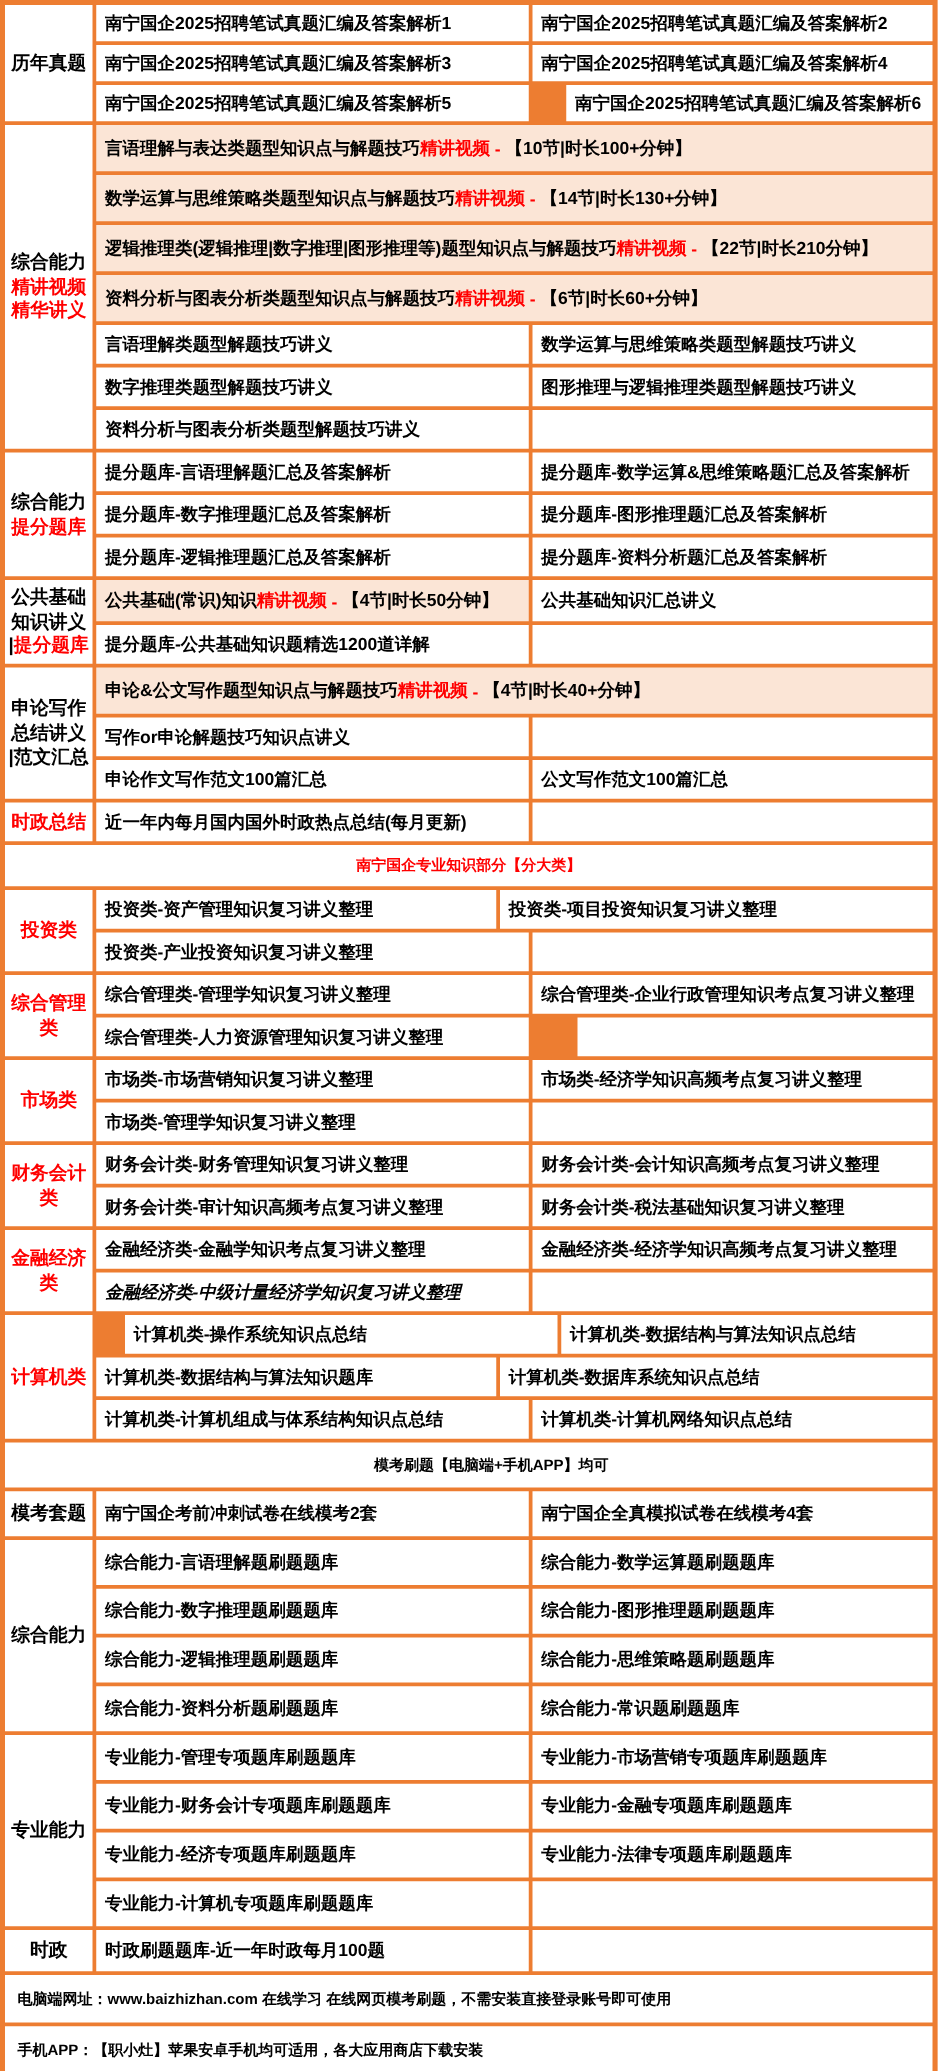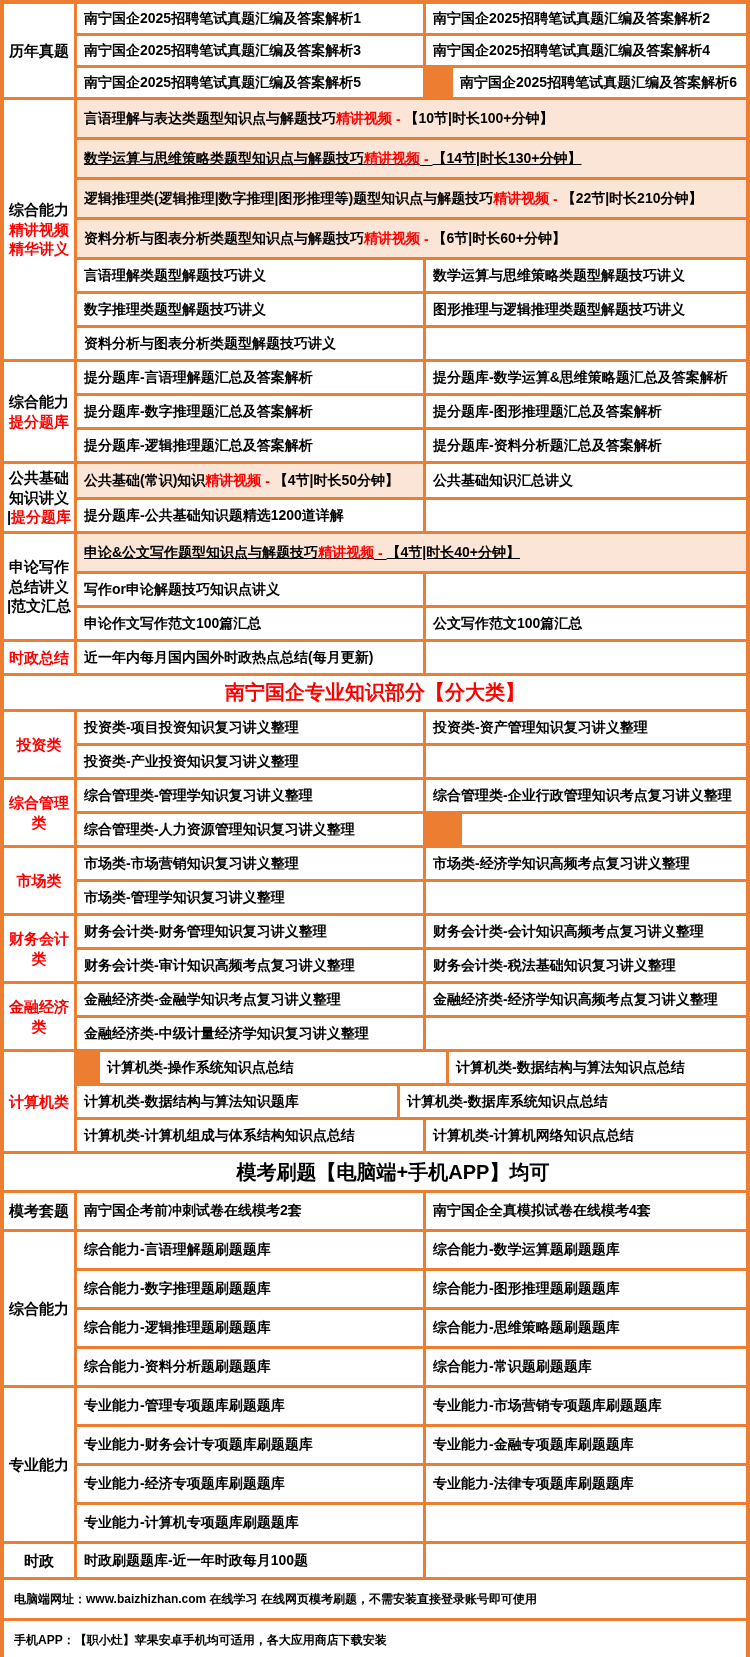--- a/index.html
+++ b/index.html
@@ -16,21 +16,21 @@
        line-height:1.32;text-align:center;}
   .rows{flex:1;display:flex;flex-direction:column;gap:3px;min-width:0;}
   .row{display:flex;gap:3px;flex:1 0 auto;}
   .cell{background:var(--bg);display:flex;align-items:center;padding:2px 7px;
        font-size:14px;font-weight:600;min-width:0;flex:1;box-sizing:border-box;
        white-space:nowrap;overflow:hidden;}
   .cell-a{flex:0 0 346px;}
   .hl{background:var(--hl);}
   .red{color:var(--red);}
   .banner-row{background:var(--bg);display:flex;align-items:center;justify-content:center;
-       font-weight:700;font-size:20px;flex:1 0 auto;}
+       font-weight:700;font-size:12px;flex:1 0 auto;}
   .footer-row{background:var(--bg);display:flex;align-items:center;font-weight:700;
        font-size:12px;padding:0 10px;flex:1 0 auto;}
   .cell span,.banner-row span,.footer-row span,.label-line span{white-space:pre;}
 </style>
 </head>
 <body>
 
 <div id="table-root">
     <div class="section">
       <div class="label-cell">
@@ -71,21 +71,21 @@
       </div>
       <div class="rows">
         <div class="row" style="min-height: 37px;">
           <div class="cell hl">
             <span>言语理解与表达类题型知识点与解题技巧</span>
             <span class="red">精讲视频</span>
             <span class="red"> - </span>
             <span>【10节|时长100+分钟】</span>
           </div>
         </div>
-        <div class="row" style="min-height: 37px; text-decoration: underline;">
+        <div class="row" style="min-height: 37px;">
           <div class="cell hl">
             <span>数学运算与思维策略类题型知识点与解题技巧</span>
             <span class="red">精讲视频</span>
             <span class="red"> - </span>
             <span>【14节|时长130+分钟】</span>
           </div>
         </div>
         <div class="row" style="min-height: 37px;">
           <div class="cell hl">
             <span>逻辑推理类(逻辑推理|数字推理|图形推理等)题型知识点与解题技巧</span>
@@ -188,21 +188,21 @@
         </div>
       </div>
     </div>
     <div class="section">
       <div class="label-cell">
         <div class="label-line"><span>申论写作</span></div>
         <div class="label-line"><span>总结讲义</span></div>
         <div class="label-line"><span>|范文汇总</span></div>
       </div>
       <div class="rows">
-        <div class="row" style="min-height: 37px; text-decoration: underline;">
+        <div class="row" style="min-height: 37px;">
           <div class="cell hl">
             <span>申论&amp;公文写作题型知识点与解题技巧</span>
             <span class="red">精讲视频</span>
             <span class="red"> - </span>
             <span>【4节|时长40+分钟】</span>
           </div>
         </div>
         <div class="row" style="min-height: 31px;">
           <div class="cell cell-a">
             <span>写作or申论解题技巧知识点讲义</span>
@@ -238,25 +238,25 @@
     </div>
     <div class="banner-row" style="min-height: 33px;">
       <span class="red">南宁国企专业知识部分【分大类】</span>
     </div>
     <div class="section">
       <div class="label-cell">
         <div class="label-line"><span class="red">投资类</span></div>
       </div>
       <div class="rows">
         <div class="row" style="min-height: 31px;">
+          <div class="cell">
+            <span>投资类-资产管理知识复习讲义整理</span>
+          </div>
           <div class="cell cell-a">
             <span>投资类-项目投资知识复习讲义整理</span>
-          </div>
-          <div class="cell">
-            <span>投资类-资产管理知识复习讲义整理</span>
           </div>
         </div>
         <div class="row" style="min-height: 31px;">
           <div class="cell cell-a">
             <span>投资类-产业投资知识复习讲义整理</span>
           </div>
           <div class="cell">
             <span></span>
           </div>
         </div>
@@ -340,21 +340,21 @@
       </div>
       <div class="rows">
         <div class="row" style="min-height: 31px;">
           <div class="cell cell-a">
             <span>金融经济类-金融学知识考点复习讲义整理</span>
           </div>
           <div class="cell">
             <span>金融经济类-经济学知识高频考点复习讲义整理</span>
           </div>
         </div>
-        <div class="row" style="min-height: 31px;">
+        <div class="row" style="min-height: 31px; font-style: italic;">
           <div class="cell cell-a">
             <span>金融经济类-中级计量经济学知识复习讲义整理</span>
           </div>
           <div class="cell">
             <span></span>
           </div>
         </div>
       </div>
     </div>
     <div class="section">

